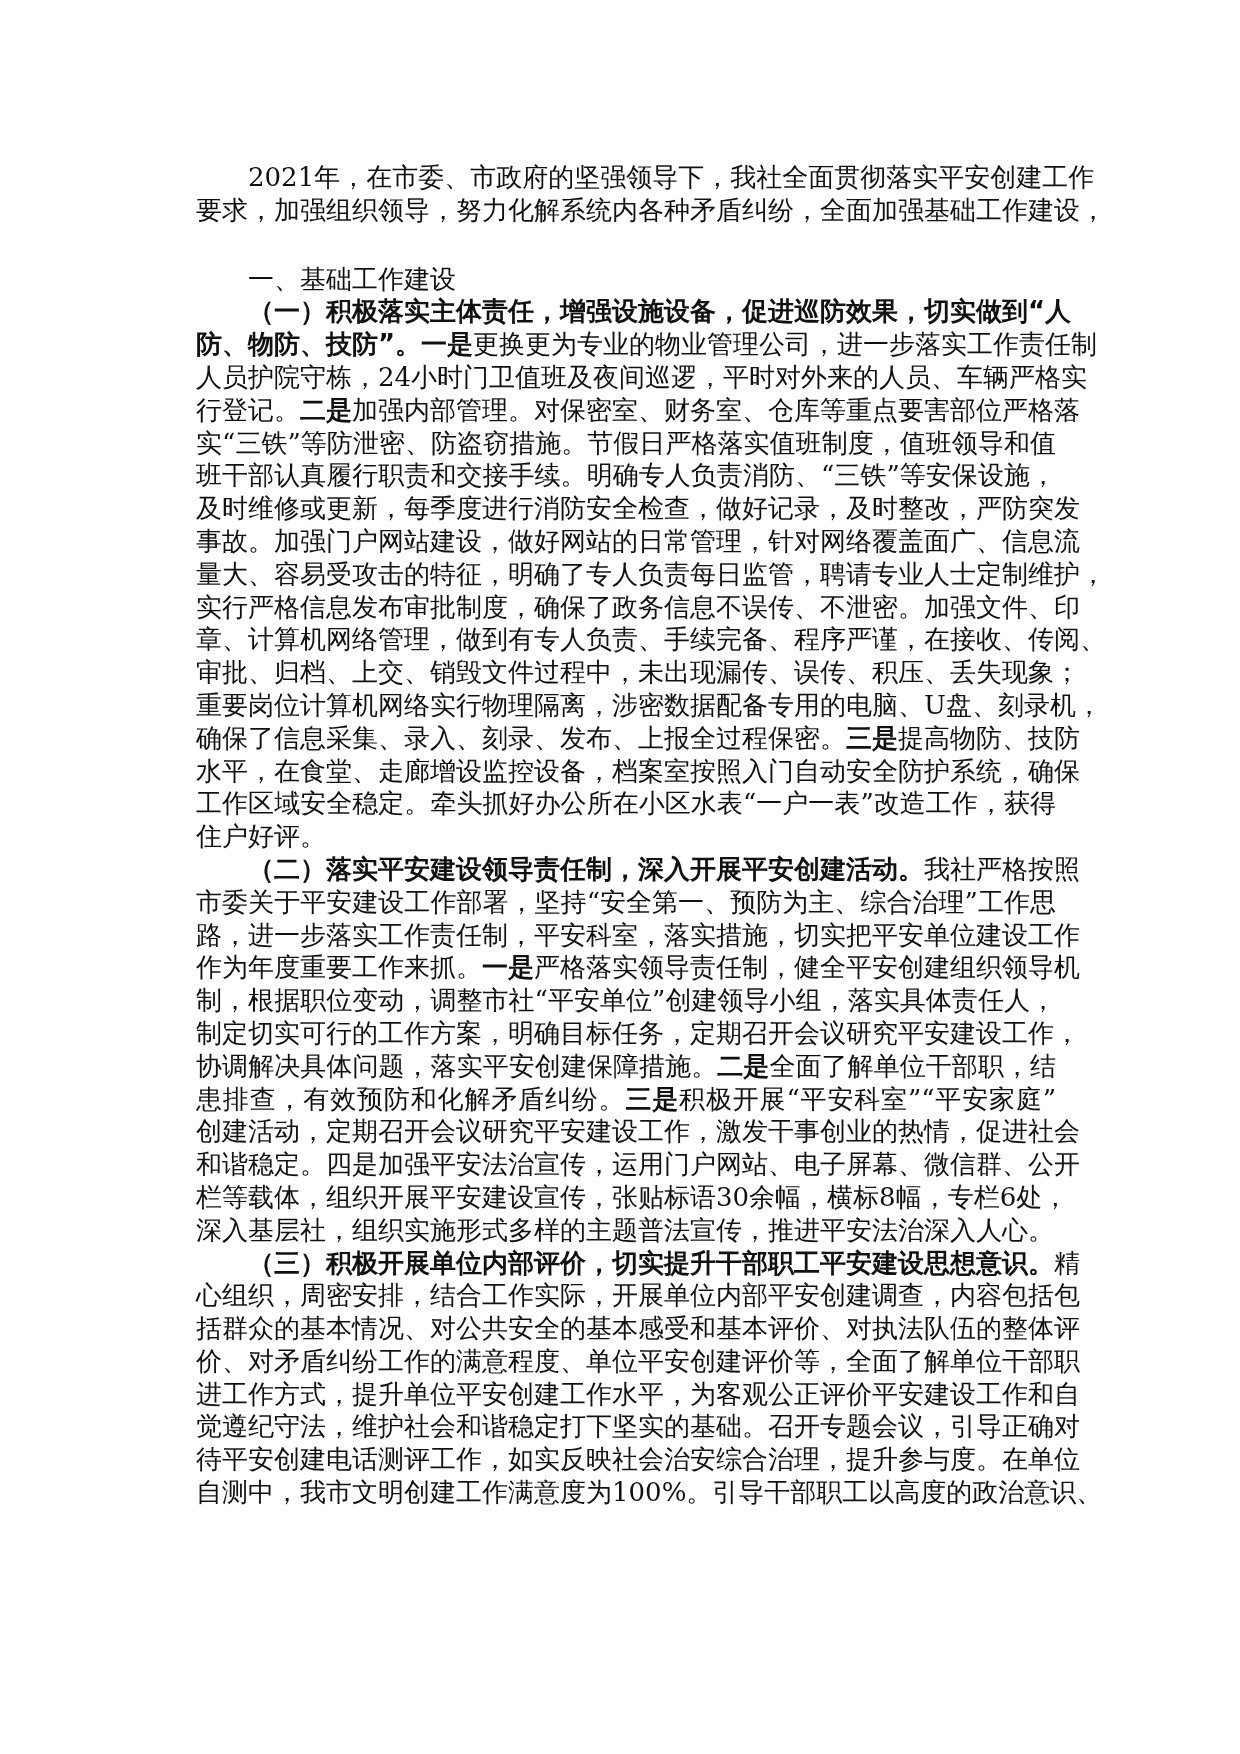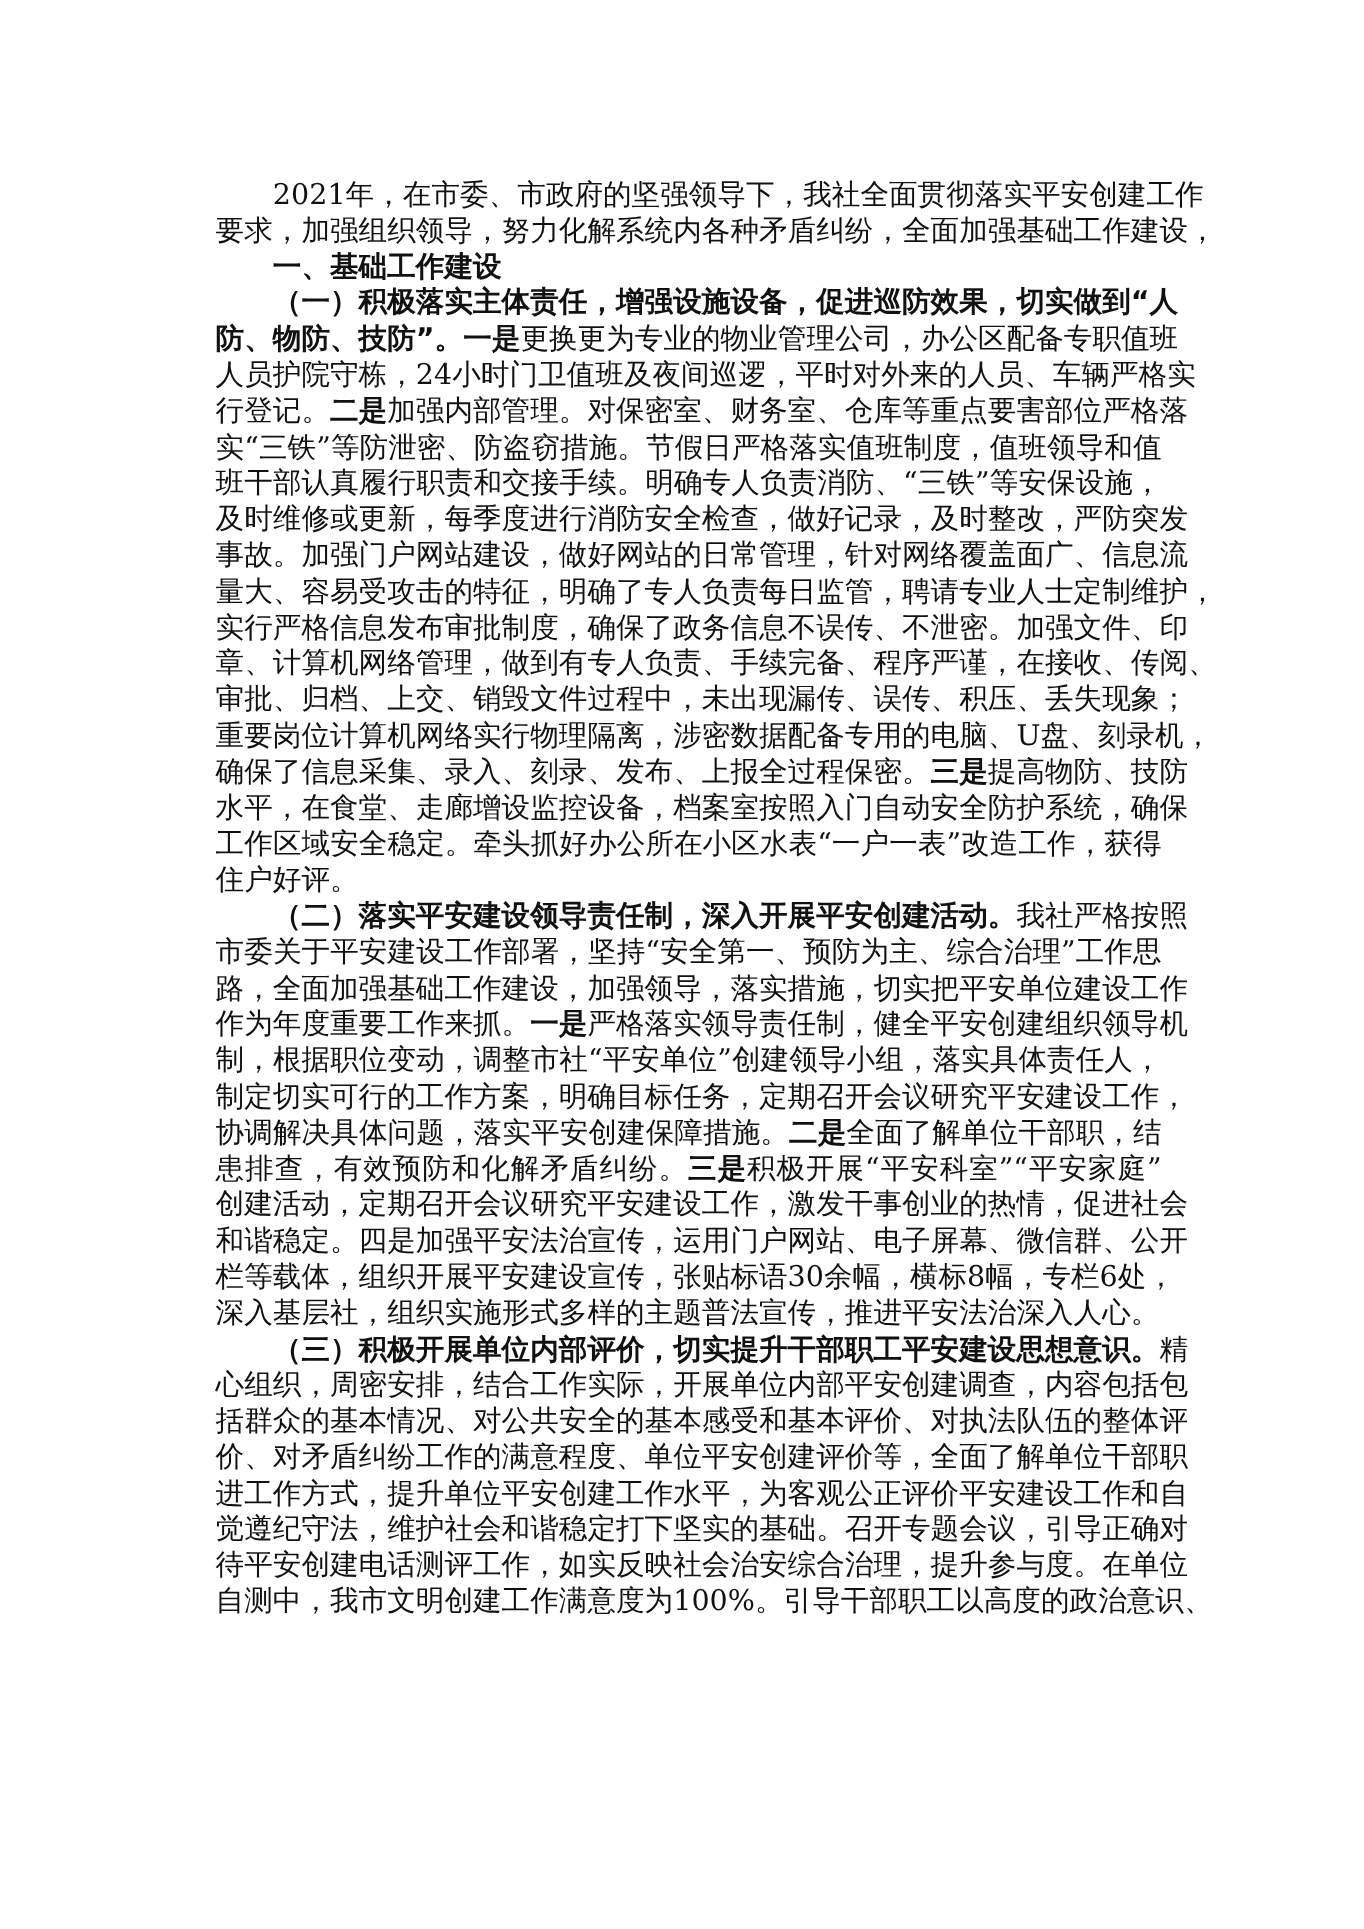--- a/index.html
+++ b/index.html
@@ -7,58 +7,58 @@
   .page {
     position: absolute; left: 196px; top: 161px; width: 860px;
     font-family: "DejaVu Serif", "Liberation Serif", serif;
     font-size: 26px; line-height: 32.8px; color: #111111;
   }
   .line { display: block; height: 32.8px; white-space: nowrap; text-align: justify; text-align-last: justify; }
   .line.last { text-align-last: left; }
   .indent { padding-left: 52px; }
   .indent-h { padding-left: 52px; }
   .bold { font-weight: bold; font-family: "DejaVu Sans", "Liberation Sans", sans-serif; }
-  .heading { font-weight: bold; font-family: "DejaVu Sans", "Liberation Sans", sans-serif; }
+  .heading { font-weight: normal; font-family: "DejaVu Sans", "Liberation Sans", sans-serif; margin-top: 36px; }
 </style>
 </head>
 <body>
 
 <div class="page">
 
   <div>
     <span class="line indent">2021年，在市委、市政府的坚强领导下，我社全面贯彻落实平安创建工作</span>
     <span class="line">要求，加强组织领导，努力化解系统内各种矛盾纠纷，全面加强基础工作建设，</span>
   </div>
 
   <span class="line last indent-h heading">一、基础工作建设</span>
 
   <div>
     <span class="line indent bold">（一）积极落实主体责任，增强设施设备，促进巡防效果，切实做到“人</span>
-    <span class="line"><span class="bold">防、物防、技防”。</span><span class="bold">一是</span><span>更换更为专业的物业管理公司，办公区配备专职值班</span></span>
+    <span class="line"><span class="bold">防、物防、技防”。</span><span class="bold">一是</span><span>更换更为专业的物业管理公司，进一步落实工作责任制</span></span>
     <span class="line">人员护院守栋，24小时门卫值班及夜间巡逻，平时对外来的人员、车辆严格实</span>
     <span class="line"><span>行登记。</span><span class="bold">二是</span><span>加强内部管理。对保密室、财务室、仓库等重点要害部位严格落</span></span>
     <span class="line">实“三铁”等防泄密、防盗窃措施。节假日严格落实值班制度，值班领导和值</span>
     <span class="line">班干部认真履行职责和交接手续。明确专人负责消防、“三铁”等安保设施，</span>
     <span class="line">及时维修或更新，每季度进行消防安全检查，做好记录，及时整改，严防突发</span>
     <span class="line">事故。加强门户网站建设，做好网站的日常管理，针对网络覆盖面广、信息流</span>
     <span class="line">量大、容易受攻击的特征，明确了专人负责每日监管，聘请专业人士定制维护，</span>
     <span class="line">实行严格信息发布审批制度，确保了政务信息不误传、不泄密。加强文件、印</span>
     <span class="line">章、计算机网络管理，做到有专人负责、手续完备、程序严谨，在接收、传阅、</span>
     <span class="line">审批、归档、上交、销毁文件过程中，未出现漏传、误传、积压、丢失现象；</span>
     <span class="line">重要岗位计算机网络实行物理隔离，涉密数据配备专用的电脑、U盘、刻录机，</span>
     <span class="line"><span>确保了信息采集、录入、刻录、发布、上报全过程保密。</span><span class="bold">三是</span><span>提高物防、技防</span></span>
     <span class="line">水平，在食堂、走廊增设监控设备，档案室按照入门自动安全防护系统，确保</span>
     <span class="line">工作区域安全稳定。牵头抓好办公所在小区水表“一户一表”改造工作，获得</span>
     <span class="line last">住户好评。</span>
   </div>
 
   <div>
     <span class="line indent"><span class="bold">（二）落实平安建设领导责任制，深入开展平安创建活动。</span><span>我社严格按照</span></span>
     <span class="line">市委关于平安建设工作部署，坚持“安全第一、预防为主、综合治理”工作思</span>
-    <span class="line">路，全面加强基础工作建设，加强领导，落实措施，切实把平安单位建设工作</span>
+    <span class="line">路，进一步落实工作责任制，平安科室，落实措施，切实把平安单位建设工作</span>
     <span class="line"><span>作为年度重要工作来抓。</span><span class="bold">一是</span><span>严格落实领导责任制，健全平安创建组织领导机</span></span>
     <span class="line">制，根据职位变动，调整市社“平安单位”创建领导小组，落实具体责任人，</span>
     <span class="line">制定切实可行的工作方案，明确目标任务，定期召开会议研究平安建设工作，</span>
     <span class="line"><span>协调解决具体问题，落实平安创建保障措施。</span><span class="bold">二是</span><span>全面了解单位干部职，结</span></span>
     <span class="line"><span>患排查，有效预防和化解矛盾纠纷。</span><span class="bold">三是</span><span>积极开展“平安科室”“平安家庭”</span></span>
     <span class="line">创建活动，定期召开会议研究平安建设工作，激发干事创业的热情，促进社会</span>
     <span class="line">和谐稳定。四是加强平安法治宣传，运用门户网站、电子屏幕、微信群、公开</span>
     <span class="line">栏等载体，组织开展平安建设宣传，张贴标语30余幅，横标8幅，专栏6处，</span>
     <span class="line last">深入基层社，组织实施形式多样的主题普法宣传，推进平安法治深入人心。</span>
   </div>

